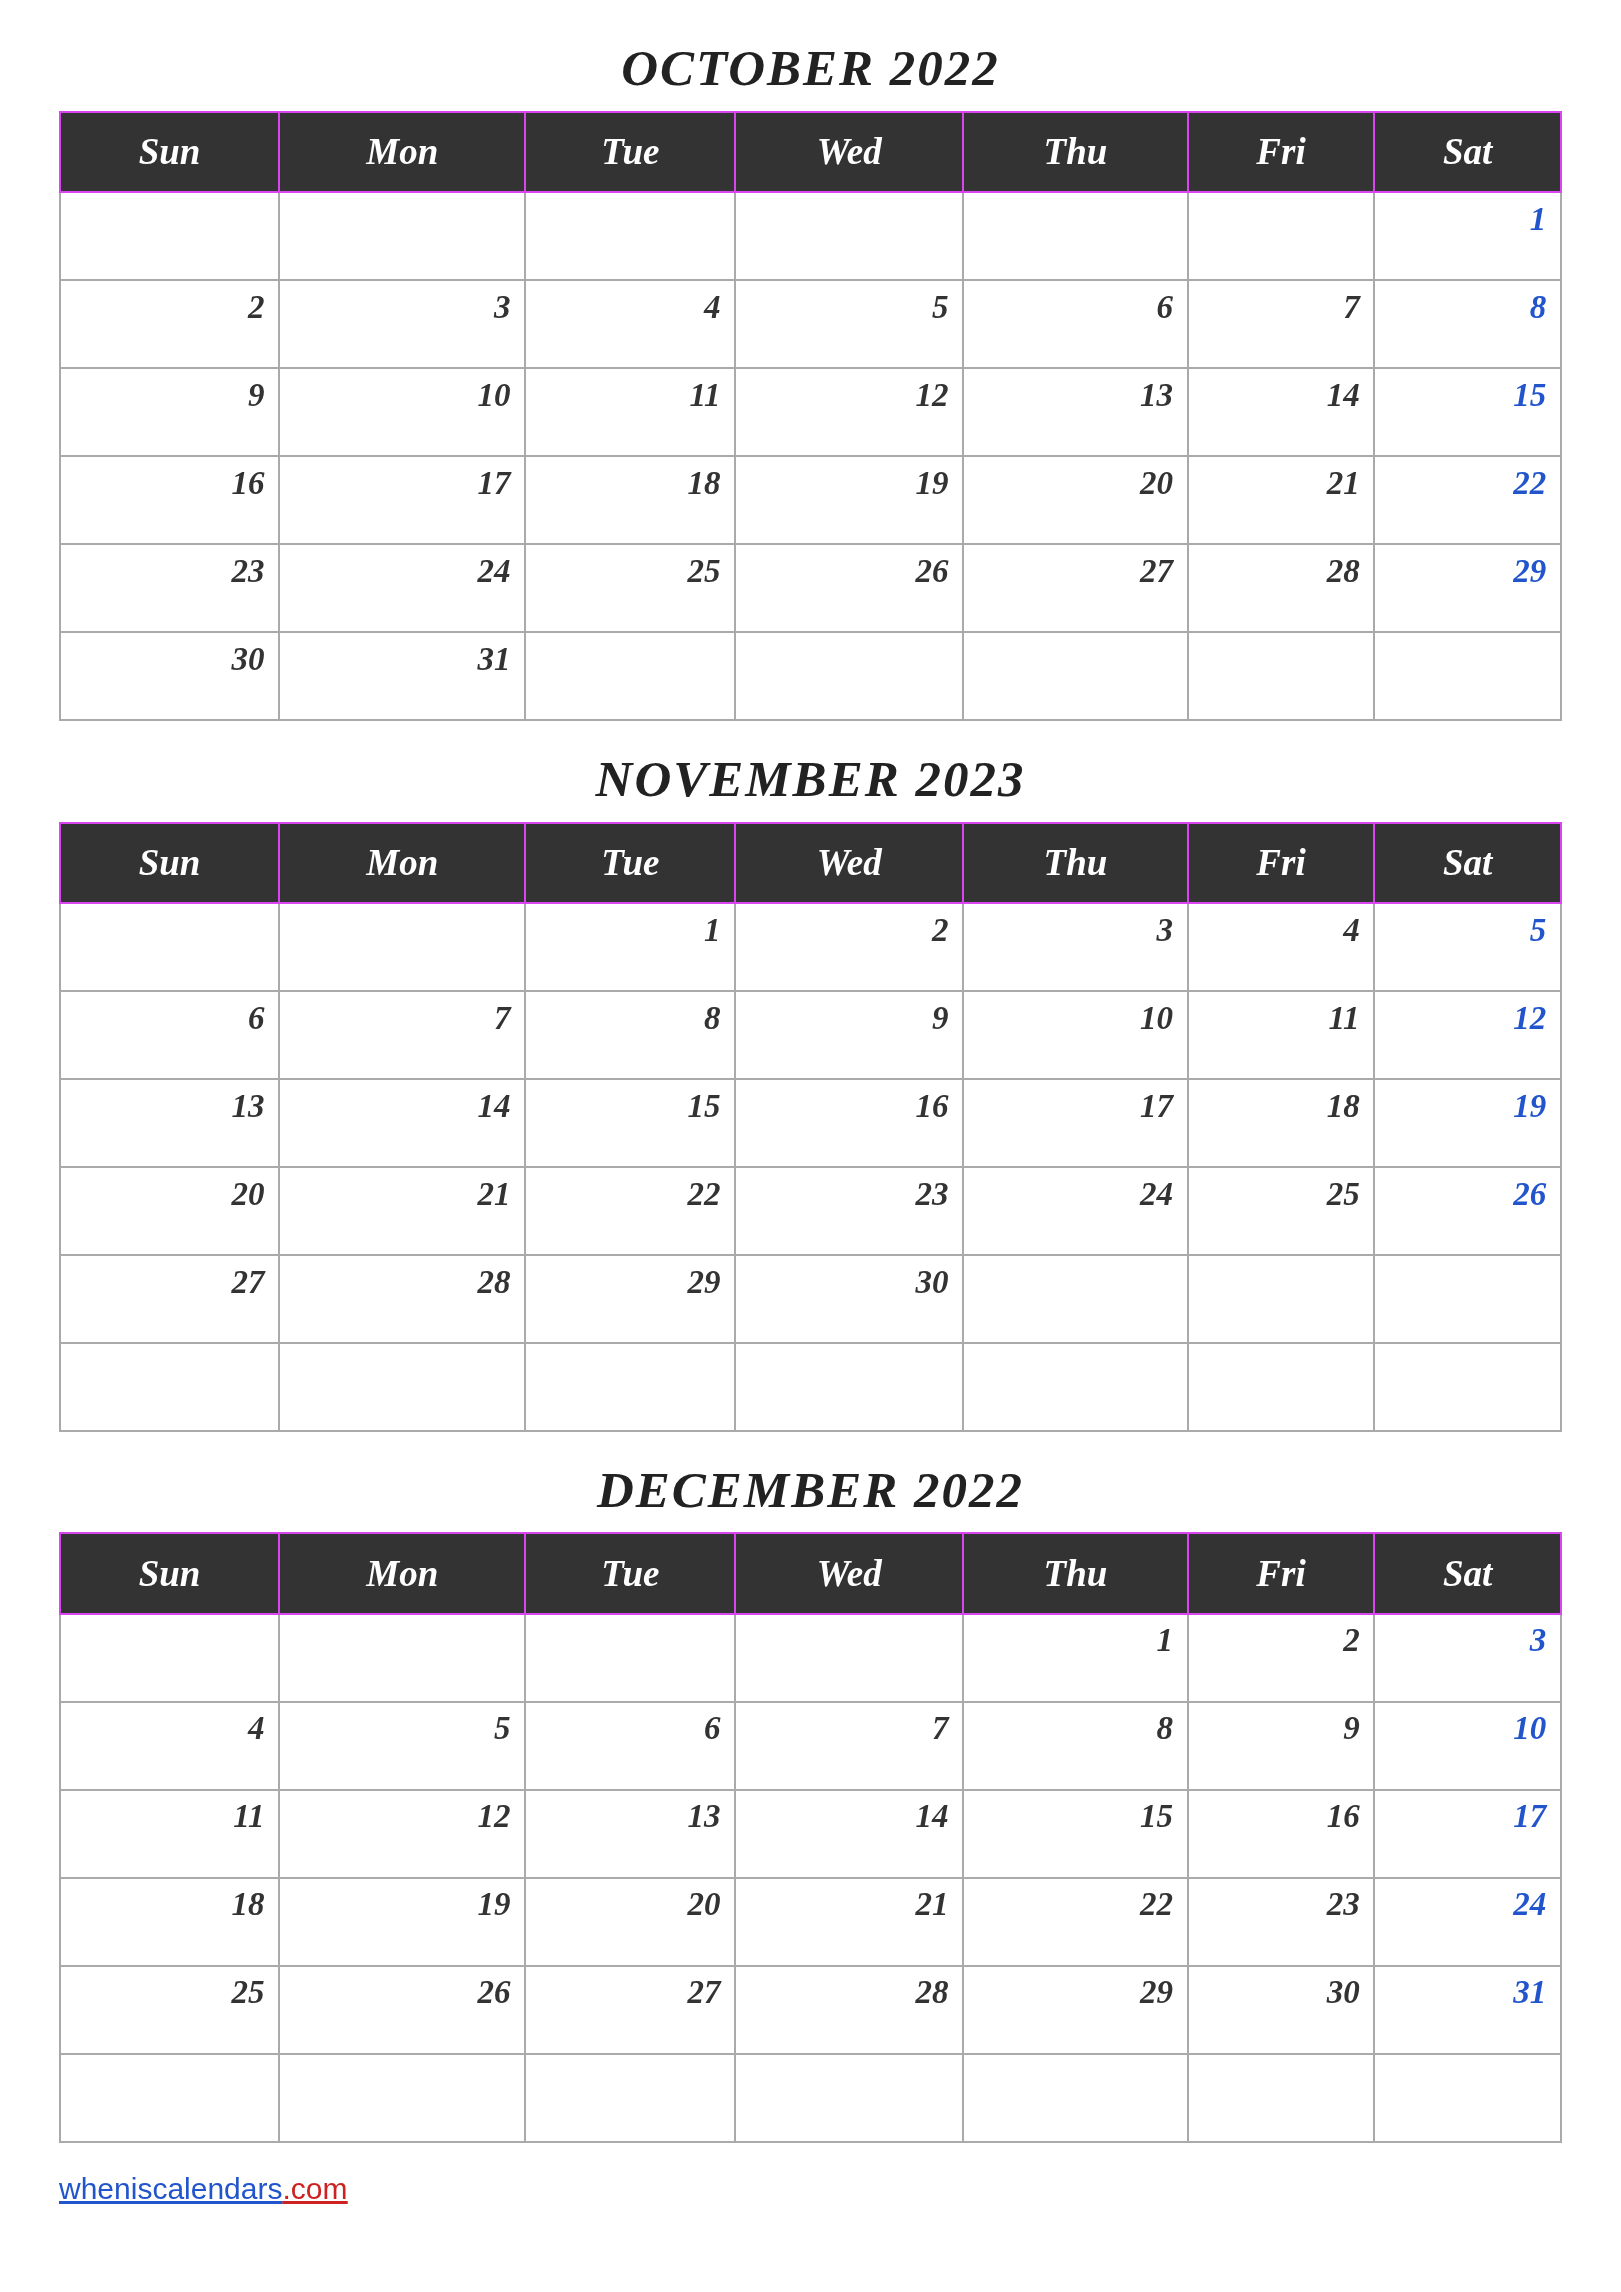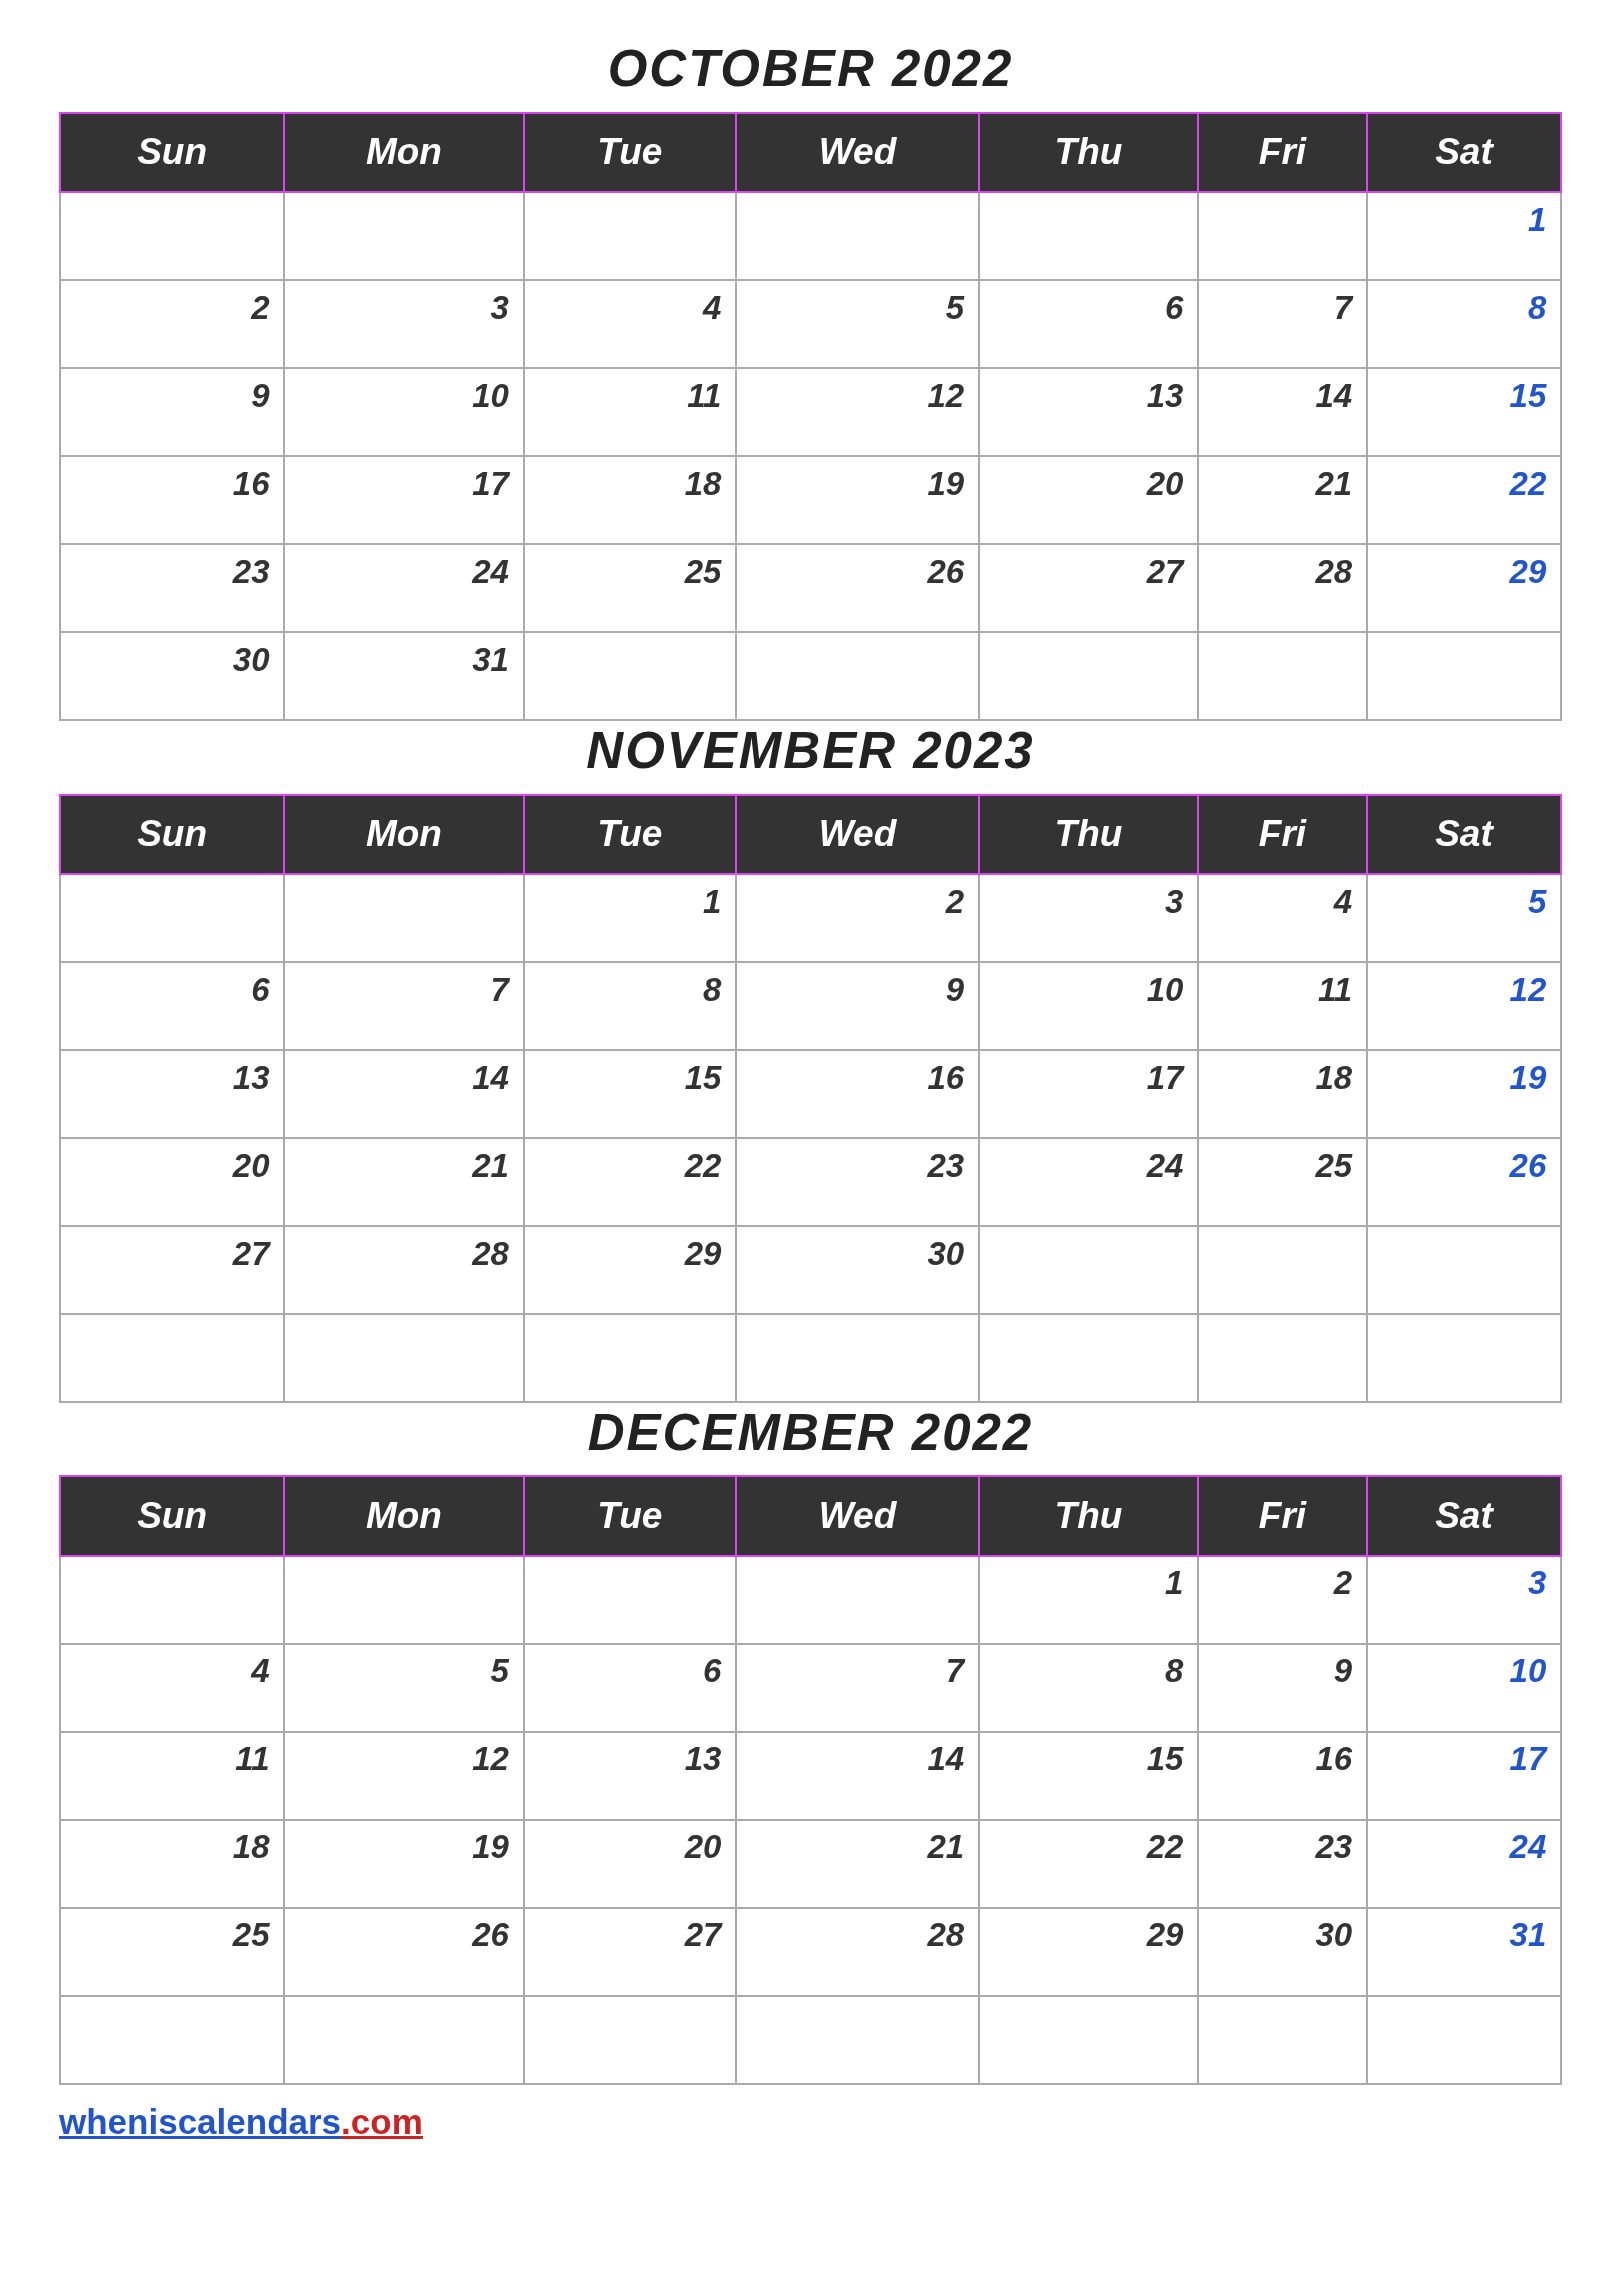--- a/index.html
+++ b/index.html
@@ -4,20 +4,22 @@
   <style>
     * { margin: 0; padding: 0; box-sizing: border-box; }
     body {
       background: #fff;
       font-family: Arial, sans-serif;
       width: 1621px;
       min-height: 2293px;
       padding: 39px 59px 39px 59px;
     }
     .calendar-section {
+      margin-bottom: 29px;
+      font-family: Liberation Serif, serif;
     }
     .month-title {
       text-align: center;
       font-size: 51px;
       font-style: italic;
       font-weight: bold;
       color: #222;
       margin-bottom: 13.7px;
       letter-spacing: 2px;
     }
@@ -45,22 +47,21 @@
       font-style: italic;
       font-weight: bold;
       color: #333;
       text-align: right;
     }
     td.sat, td.sun-last {
       color: #2255cc;
     }
     .footer-link {
       margin-top: 17.6px;
-      font-size: 35px;
-      font-weight: bold;
+      font-size: 30px;
     }
     .footer-link a {
       color: #2255cc;
       text-decoration: underline;
     }
     .footer-link span {
       color: #cc2222;
       text-decoration: underline;
     }
   </style>

